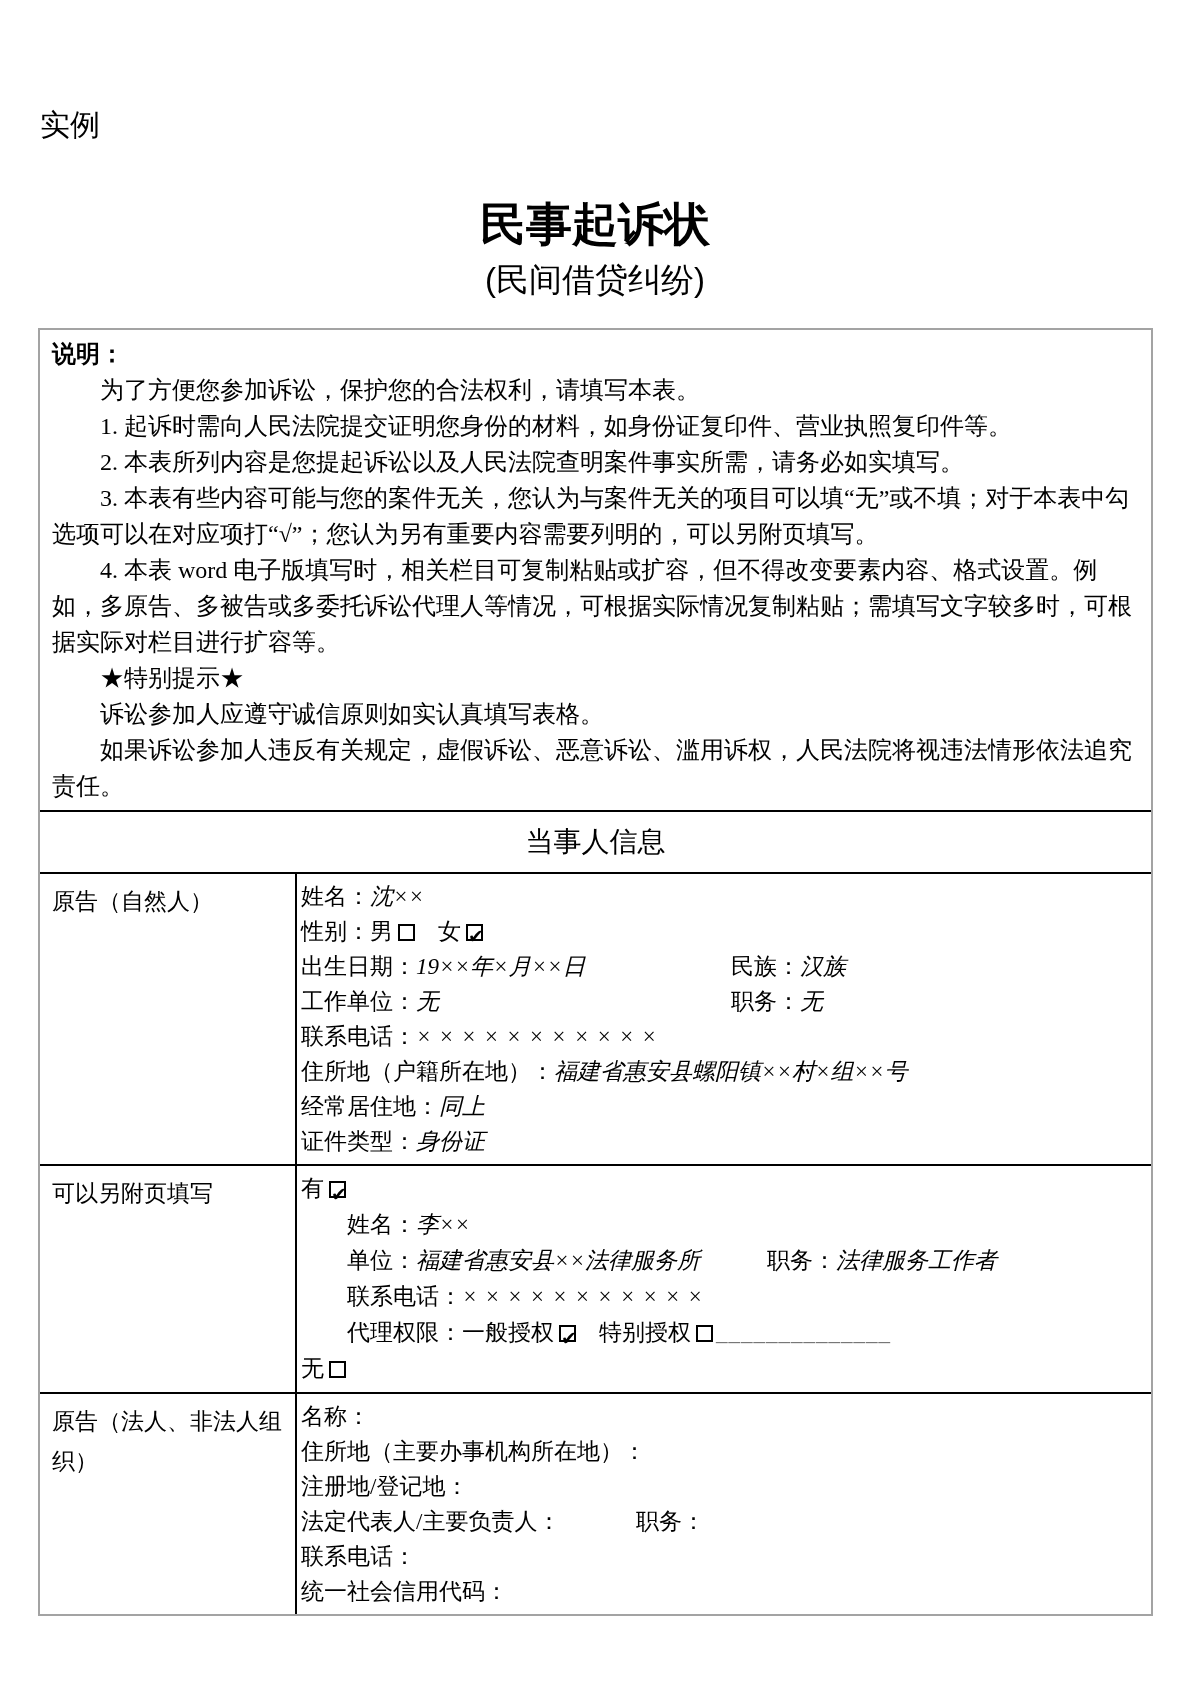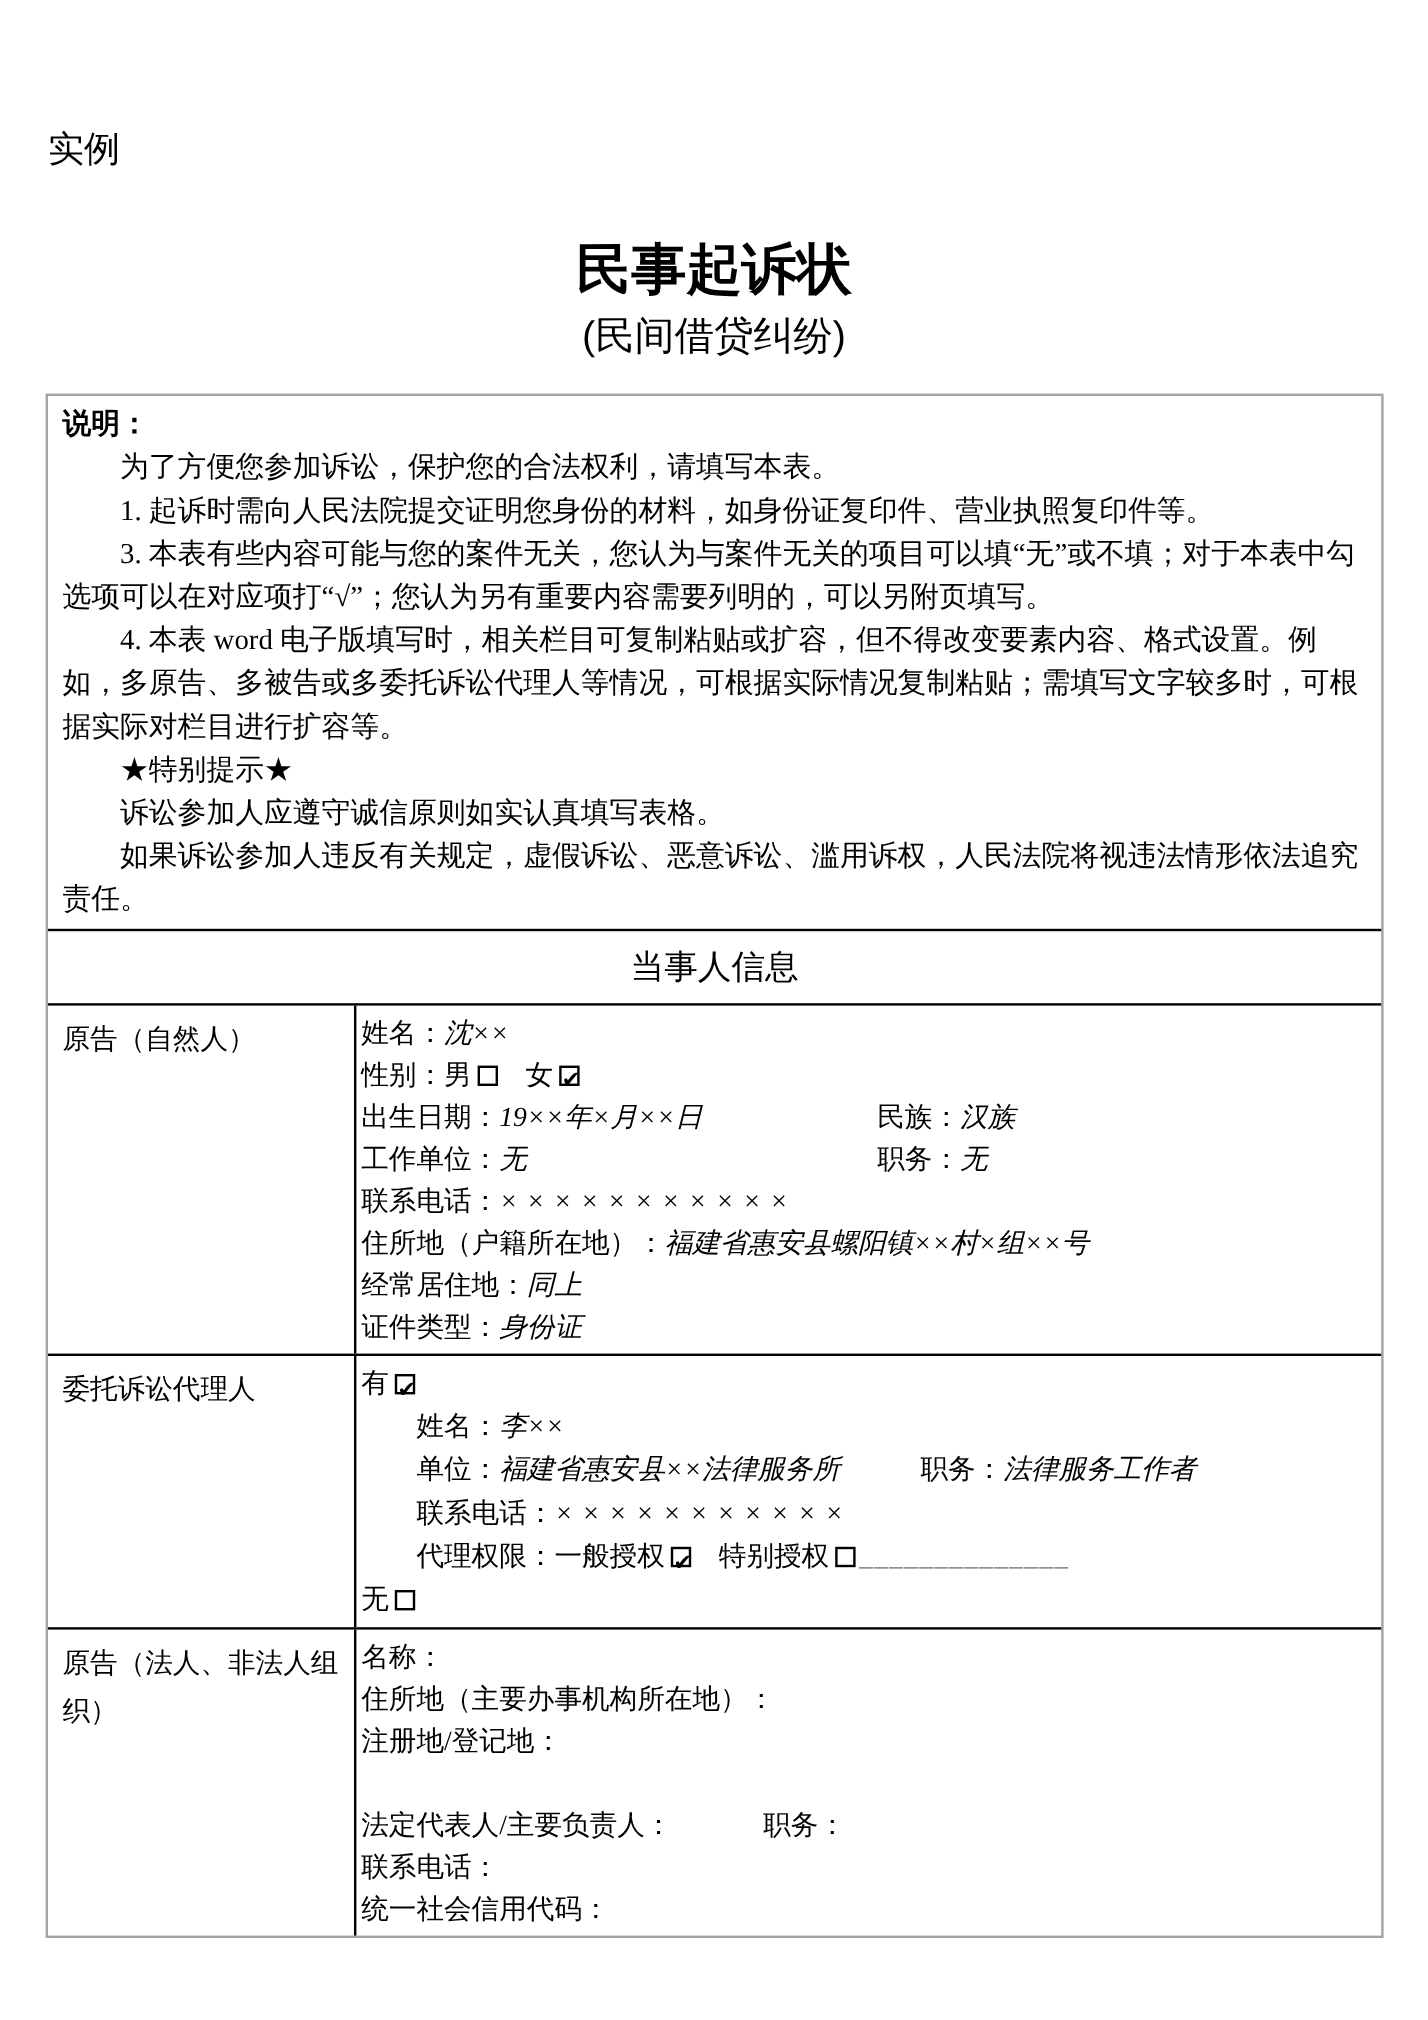--- a/index.html
+++ b/index.html
@@ -56,21 +56,21 @@
     font-size: 23px; line-height: 40px;
   }
   .tcontent { flex: 1 1 auto; padding: 5px 4px; font-size: 23px; }
   .lh35 .line { line-height: 35px; }
   .lh36 .line { line-height: 36px; }
   .val { font-style: italic; }           
   .xs  { letter-spacing: 7px; }          
   .ind2 { padding-left: 46px; }          
   .wcol1 { display: inline-block; width: 430px; }  
   .worg  { display: inline-block; width: 420px; }
-  .wrep  { display: inline-block; width: 335px; margin-top: 35px; }
+  .wrep  { display: inline-block; width: 335px; }
   .gapL { margin-left: 20px; }
   
   .cb {
     display: inline-block;
     width: 17px; height: 17px;
     border: 2px solid #000;
     position: relative;
     vertical-align: -2px;
     margin: 0 3px 0 5px;
   }
@@ -90,20 +90,21 @@
   <div class="corner">实例</div>
   <div class="title">民事起诉状</div>
   <div class="subtitle">(民间借贷纠纷)</div>
 
   <div class="doc-table">
 
     <div class="sec-notes">
       <div class="notes-heading">说明：</div>
       <p>为了方便您参加诉讼，保护您的合法权利，请填写本表。</p>
       <p>1. 起诉时需向人民法院提交证明您身份的材料，如身份证复印件、营业执照复印件等。</p>
+      <p>2. 本表所列内容是您提起诉讼以及人民法院查明案件事实所需，请务必如实填写。</p>
       <p>3. 本表有些内容可能与您的案件无关，您认为与案件无关的项目可以填“无”或不填；对于本表中勾选项可以在对应项打“√”；您认为另有重要内容需要列明的，可以另附页填写。</p>
       <p>4. 本表 word 电子版填写时，相关栏目可复制粘贴或扩容，但不得改变要素内容、格式设置。例如，多原告、多被告或多委托诉讼代理人等情况，可根据实际情况复制粘贴；需填写文字较多时，可根据实际对栏目进行扩容等。</p>
       <p>★特别提示★</p>
       <p>诉讼参加人应遵守诚信原则如实认真填写表格。</p>
       <p>如果诉讼参加人违反有关规定，虚假诉讼、恶意诉讼、滥用诉权，人民法院将视违法情形依法追究责任。</p>
     </div>
 
     <div class="sec-header">当事人信息</div>
 
     <div class="trow">
@@ -130,21 +131,21 @@
         <div class="line">
           <span>经常居住地：</span><span class="val">同上</span>
         </div>
         <div class="line">
           <span>证件类型：</span><span class="val">身份证</span>
         </div>
       </div>
     </div>
 
     <div class="trow">
-      <div class="tlabel">委托诉讼代理人</div>
+      <div class="tlabel">可以另附页填写</div>
       <div class="tcontent lh36">
         <div class="line">
           <span>有</span><span class="cb checked"></span>
         </div>
         <div class="line ind2">
           <span>姓名：</span><span class="val">李××</span>
         </div>
         <div class="line ind2">
           <span class="worg"><span>单位：</span><span class="val">福建省惠安县××法律服务所</span></span><span>职务：</span><span class="val">法律服务工作者</span>
         </div>

